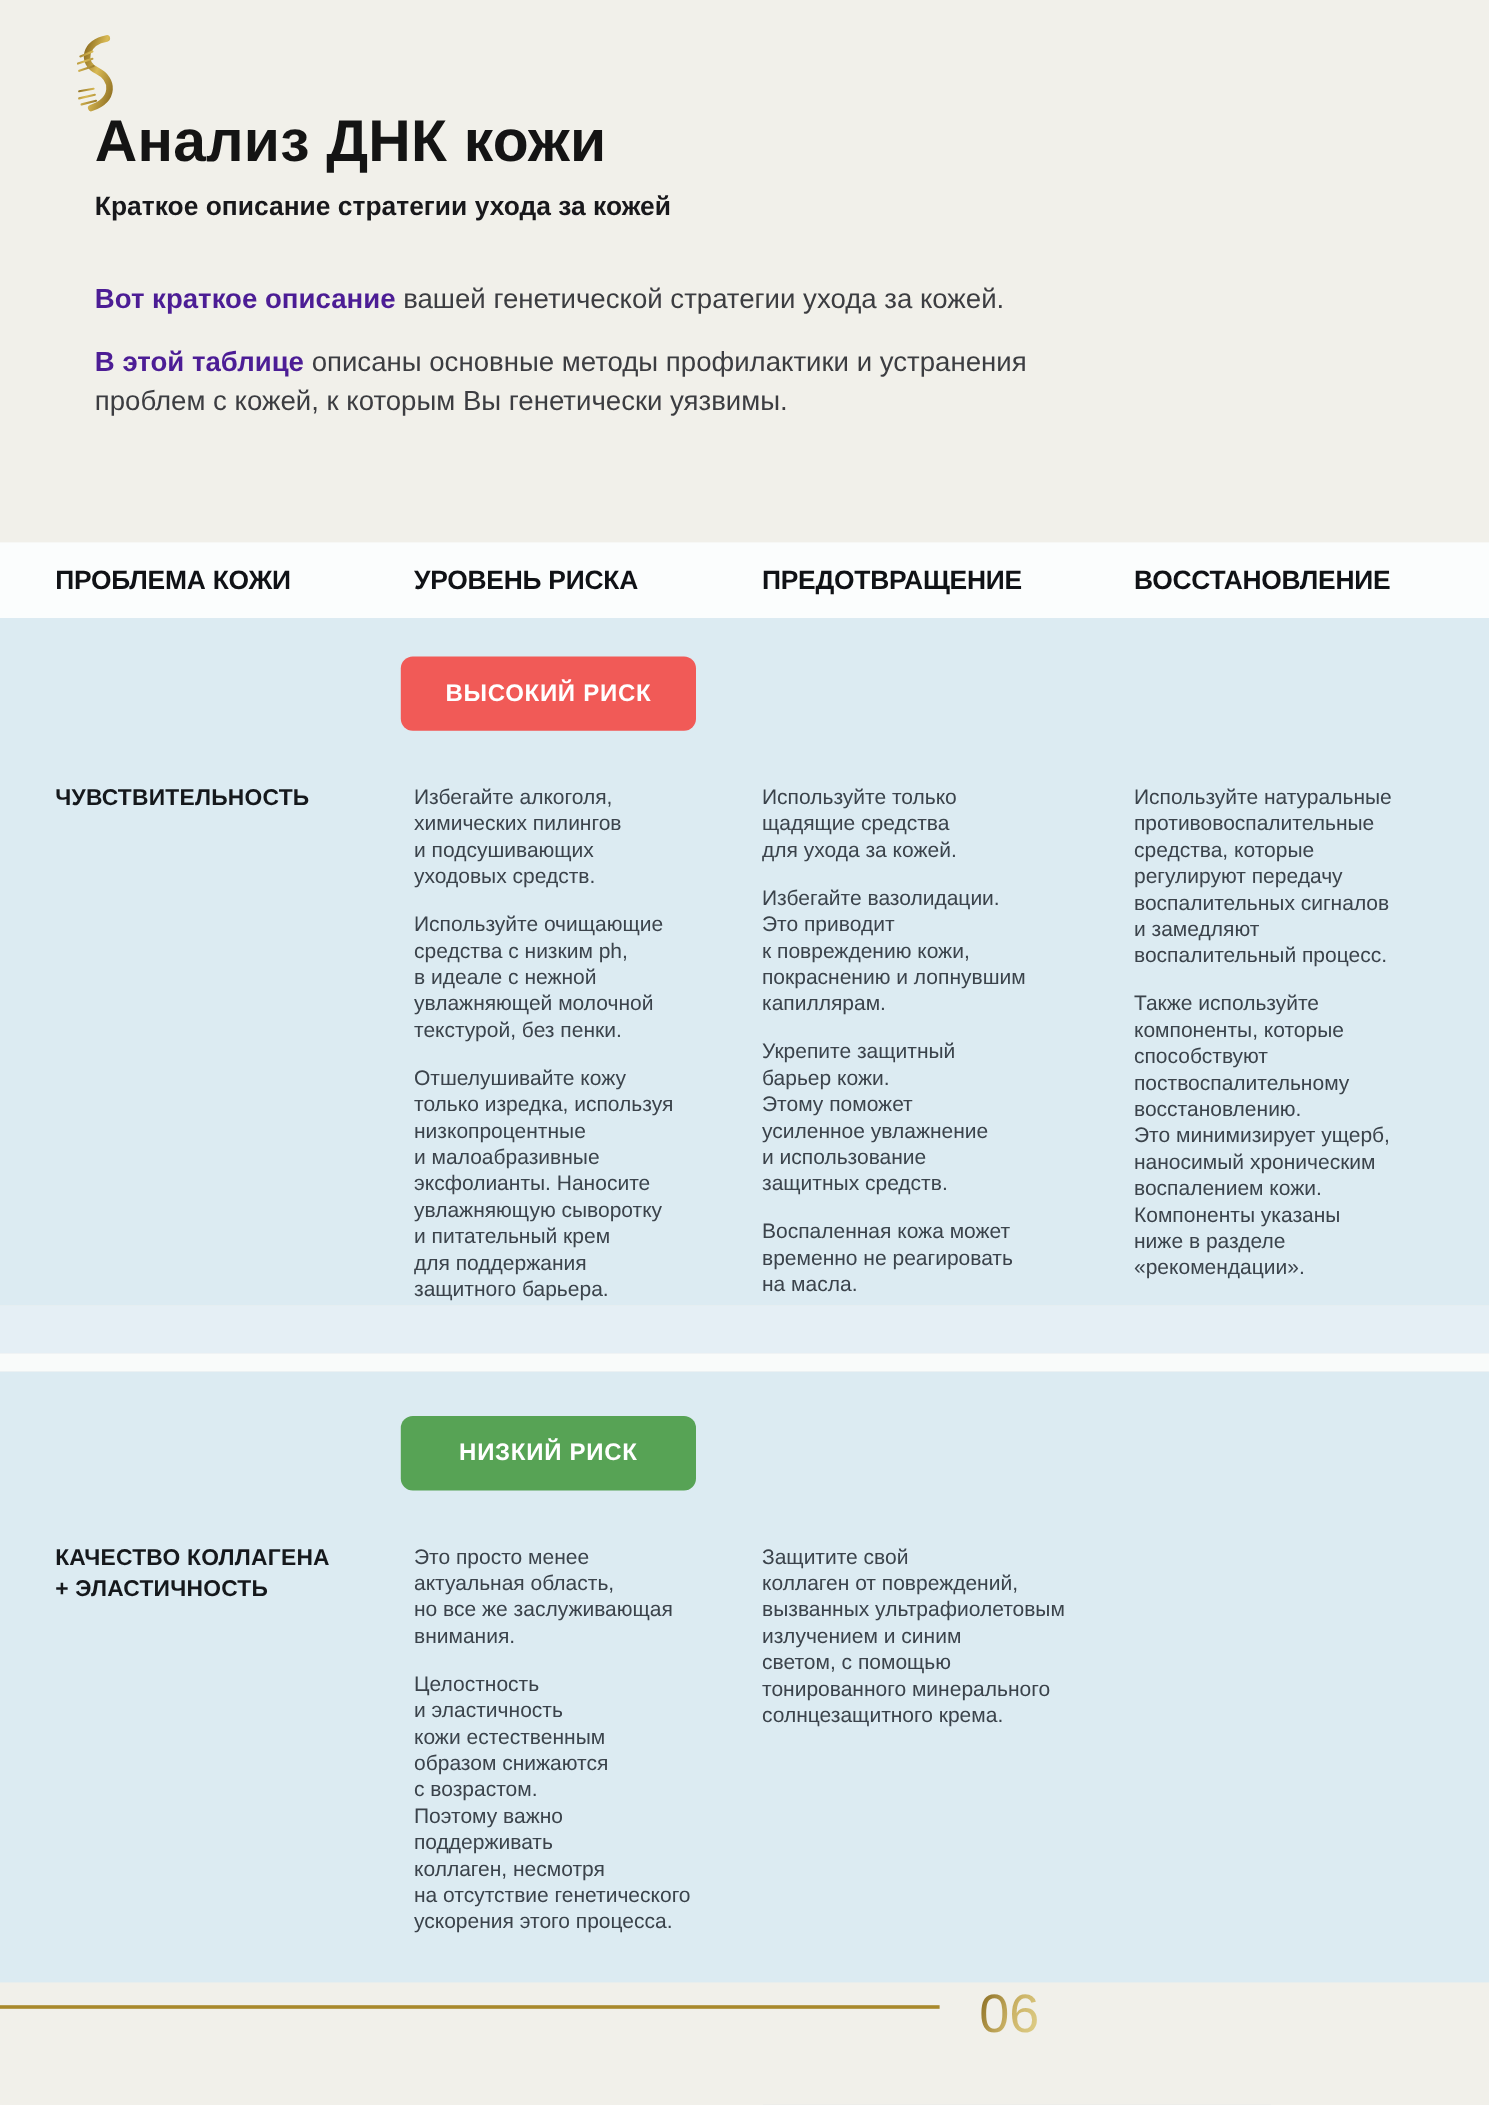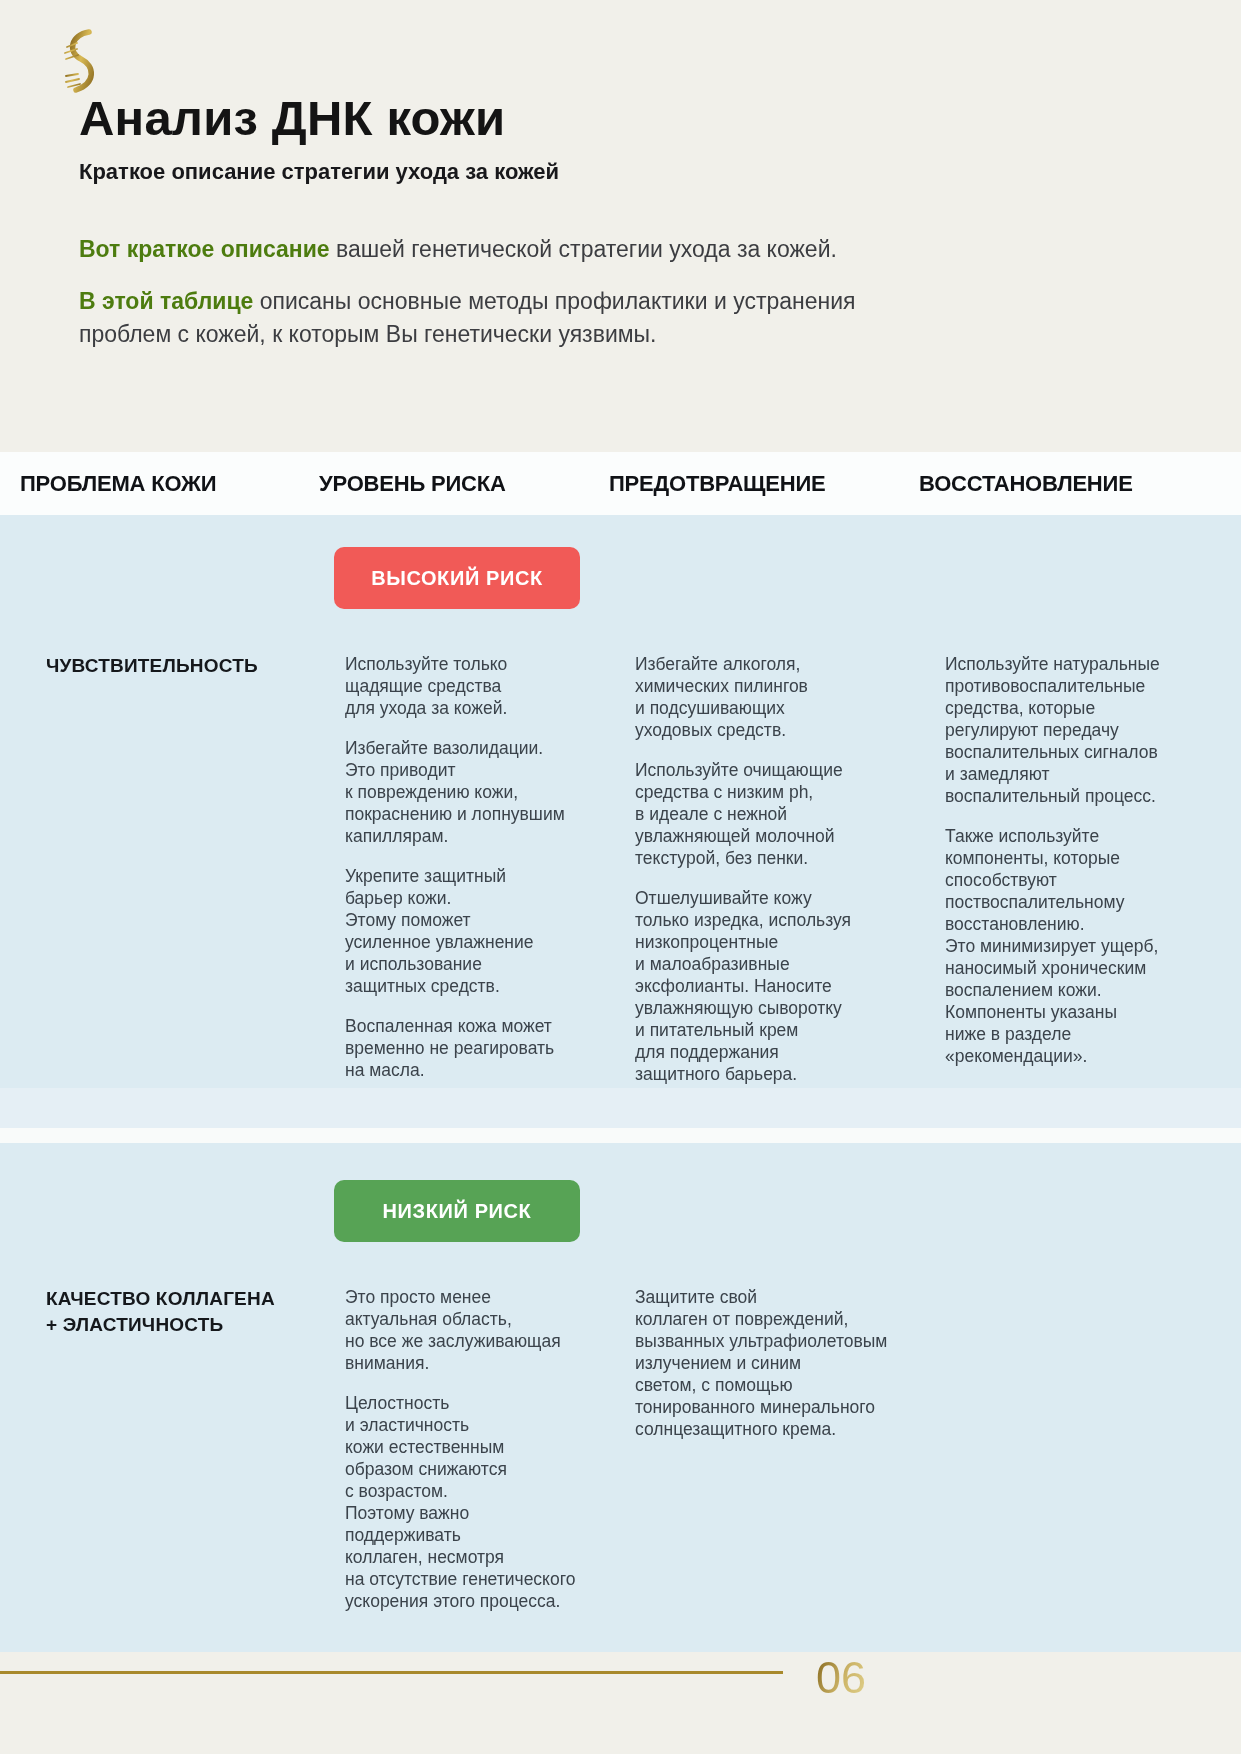--- a/index.html
+++ b/index.html
@@ -9,29 +9,29 @@
     background:#f1f0ea; overflow:hidden;
     font-family:"Liberation Sans","DejaVu Sans",sans-serif;
   }
 
   
   .header { position:relative; height:452px; }
   .logo { position:absolute; left:54px; top:28px; width:54px; height:66px; }
   .title { position:absolute; left:79px; top:90px; font-size:49px; font-weight:bold; color:#141414; letter-spacing:.2px; }
   .subtitle { position:absolute; left:79px; top:159px; font-size:22px; font-weight:bold; color:#18181b; }
   .intro { position:absolute; left:79px; font-size:23px; line-height:33px; color:#3c3d41; white-space:pre-line; }
-  .intro strong { color:#4d7c0f; }
+  .intro strong { color:#4c1d95; }
   .intro-1 { top:233px; }
   .intro-2 { top:285px; }
 
   
   .thead {
     height:63px; background:#fbfdfd;
     display:grid; grid-template-columns:299px 290px 310px 1fr;
-    padding-left:20px; align-items:center;
+    padding-left:46px; align-items:center;
   }
   .th { font-size:22px; font-weight:bold; color:#101216; letter-spacing:-0.2px; }
 
   
   .section { background:#dcebf2; }
   .section-high { height:573px; padding-top:32px; }
   .section-low  { height:509px; padding-top:37px; }
   .badge {
     width:246px; height:62px; margin-left:334px; border-radius:10px;
     display:flex; align-items:center; justify-content:center;
@@ -98,59 +98,59 @@
     <div class="th">УРОВЕНЬ РИСКА</div>
     <div class="th">ПРЕДОТВРАЩЕНИЕ</div>
     <div class="th">ВОССТАНОВЛЕНИЕ</div>
   </div>
 
   <section class="section section-high">
     <div class="badge" style="background-color: rgb(241, 90, 87);">ВЫСОКИЙ РИСК</div>
     <div class="row">
       <div class="problem">ЧУВСТВИТЕЛЬНОСТЬ</div>
       <div class="cell">
-        <p>Используйте только
-щадящие средства
-для ухода за кожей.</p>
-        <p>Избегайте вазолидации.
-Это приводит
-к повреждению кожи,
-покраснению и лопнувшим
-капиллярам.</p>
-        <p>Укрепите защитный
-барьер кожи.
-Этому поможет
-усиленное увлажнение
-и использование
-защитных средств.</p>
-        <p>Воспаленная кожа может
-временно не реагировать
-на масла.</p>
-      </div>
-      <div class="cell">
         <p>Избегайте алкоголя,
 химических пилингов
 и подсушивающих
 уходовых средств.</p>
         <p>Используйте очищающие
 средства с низким ph,
 в идеале с нежной
 увлажняющей молочной
 текстурой, без пенки.</p>
         <p>Отшелушивайте кожу
 только изредка, используя
 низкопроцентные
 и малоабразивные
 эксфолианты. Наносите
 увлажняющую сыворотку
 и питательный крем
 для поддержания
 защитного барьера.</p>
       </div>
       <div class="cell">
+        <p>Используйте только
+щадящие средства
+для ухода за кожей.</p>
+        <p>Избегайте вазолидации.
+Это приводит
+к повреждению кожи,
+покраснению и лопнувшим
+капиллярам.</p>
+        <p>Укрепите защитный
+барьер кожи.
+Этому поможет
+усиленное увлажнение
+и использование
+защитных средств.</p>
+        <p>Воспаленная кожа может
+временно не реагировать
+на масла.</p>
+      </div>
+      <div class="cell">
         <p>Используйте натуральные
 противовоспалительные
 средства, которые
 регулируют передачу
 воспалительных сигналов
 и замедляют
 воспалительный процесс.</p>
         <p>Также используйте
 компоненты, которые
 способствуют

